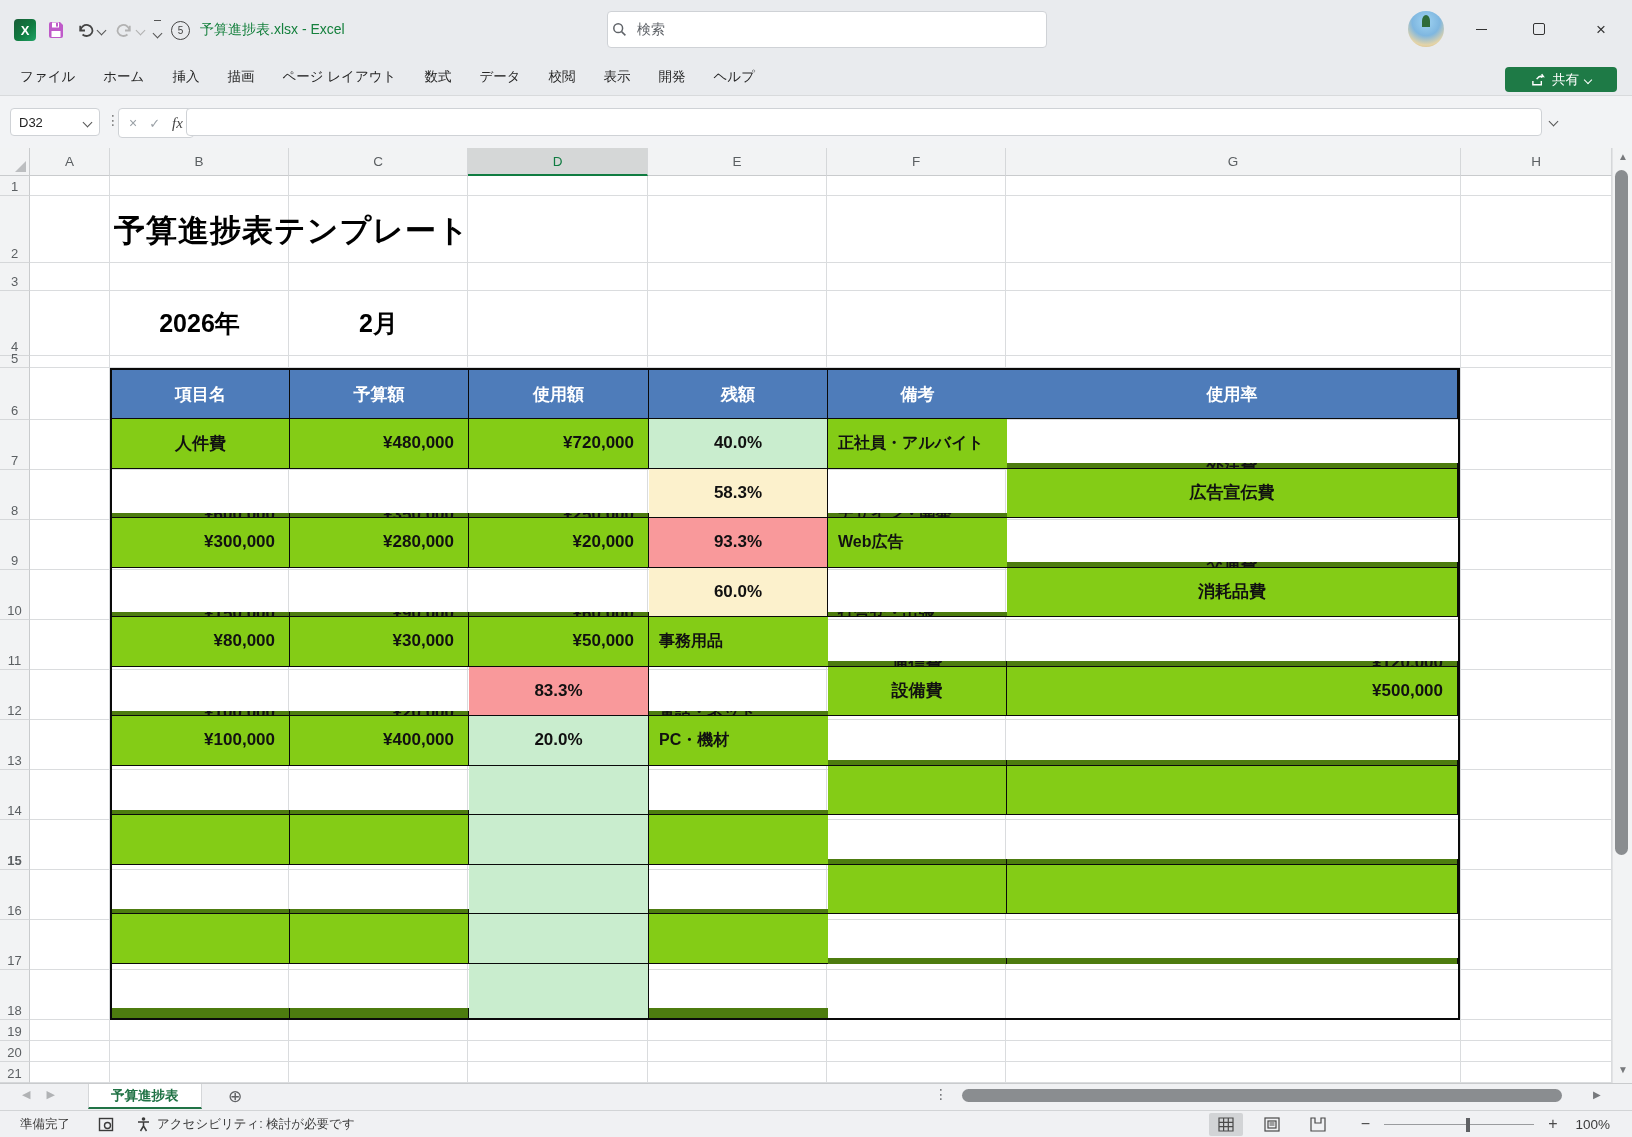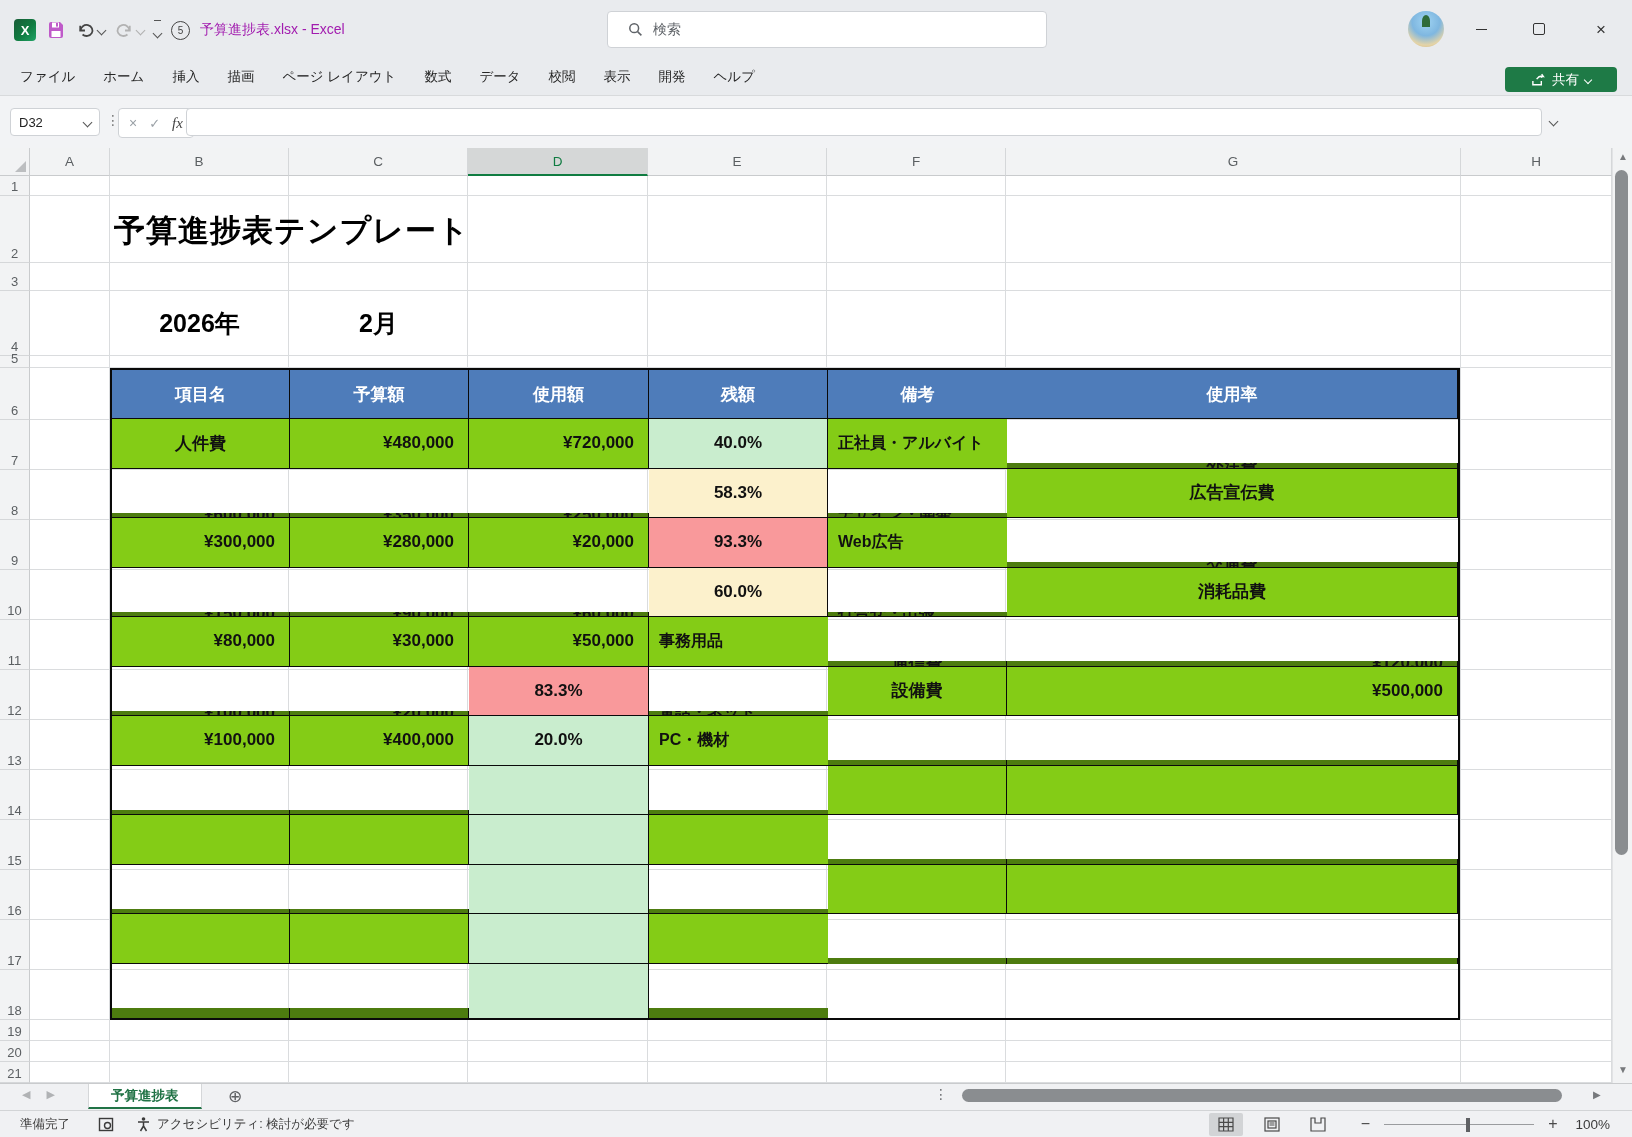--- a/index.html
+++ b/index.html
@@ -11,23 +11,23 @@
   #ribbonrow{left:0;top:60px;width:1632px;height:35px;background:#E9EBEE;border-bottom:1px solid #D8DADC;}
   #formularow{left:0;top:96px;width:1632px;height:52px;background:#F2F3F5;border-bottom:1px solid #D5D7D9;}
   .qat{display:flex;align-items:center;gap:10px;left:14px;top:14px;height:32px;}
   .excel-icon{width:22px;height:22px;border-radius:4px;background:linear-gradient(135deg,#185C37 0%,#107C41 55%,#21A366 100%);
       color:#fff;font-weight:bold;font-size:13px;display:flex;align-items:center;justify-content:center;}
   .chev{width:6px;height:6px;border-right:1.6px solid #555;border-bottom:1.6px solid #555;transform:rotate(45deg);display:inline-block;}
   .chev.dis{border-color:#b0b0b0;}
   .qat-overline{display:inline-block;border-top:1.6px solid #555;padding-top:2px;}
   .file-badge{width:17px;height:17px;border:1.4px solid #444;border-radius:50%;display:flex;align-items:center;justify-content:center;
       font-size:10px;color:#444;}
-  .file-title{font-size:14px;color:#a21caf;}
+  .file-title{font-size:14px;color:#15803d;}
   #searchbox{left:607px;top:11px;width:440px;height:37px;background:#fff;border:1px solid #CFD2D6;border-radius:4px;
-      display:flex;align-items:center;gap:10px;padding:0 20px;box-sizing:border-box;color:#5f6368;font-size:14px;}
+      display:flex;align-items:center;gap:10px;padding:0 4px;box-sizing:border-box;color:#5f6368;font-size:14px;}
   #avatar{left:1408px;top:11px;width:36px;height:36px;border-radius:50%;
       background:radial-gradient(circle at 50% 30%,#9fd3f2 0%,#7fb7e0 45%,#e4d4a8 75%,#caa96b 100%);overflow:hidden;}
   #avatar::after{content:"";position:absolute;left:14px;top:4px;width:8px;height:12px;background:#2f6b3a;border-radius:50% 50% 0 0;}
   .winbtn{width:30px;height:30px;display:flex;align-items:center;justify-content:center;color:#333;top:14px;}
   .win-min-bar{width:11px;border-top:1.4px solid #333;display:inline-block;}
   .win-max-box{width:10px;height:10px;border:1.4px solid #333;border-radius:2px;display:inline-block;}
   .win-close-x{font-size:17px;line-height:1;color:#333;}
   
   #tabs{left:6px;top:0;height:34px;display:flex;align-items:center;}
   .rtab{padding:0 14px;font-size:13.5px;color:#262626;height:34px;display:flex;align-items:center;}
@@ -204,21 +204,21 @@
       <div class="rowhead" style="top: 208px; height: 12px;">5</div>
       <div class="rowhead" style="top: 220px; height: 52px;">6</div>
       <div class="rowhead" style="top: 272px; height: 50px;">7</div>
       <div class="rowhead" style="top: 322px; height: 50px;">8</div>
       <div class="rowhead" style="top: 372px; height: 50px;">9</div>
       <div class="rowhead" style="top: 422px; height: 50px;">10</div>
       <div class="rowhead" style="top: 472px; height: 50px;">11</div>
       <div class="rowhead" style="top: 522px; height: 50px;">12</div>
       <div class="rowhead" style="top: 572px; height: 50px;">13</div>
       <div class="rowhead" style="top: 622px; height: 50px;">14</div>
-      <div class="rowhead" style="top: 672px; height: 50px;">15</div>
+      <div class="rowhead" style="top: 672px; height: 50px; font-weight: bold;">15</div>
       <div class="rowhead" style="top: 722px; height: 50px;">16</div>
       <div class="rowhead" style="top: 772px; height: 50px;">17</div>
       <div class="rowhead" style="top: 822px; height: 50px;">18</div>
       <div class="rowhead" style="top: 872px; height: 21px;">19</div>
       <div class="rowhead" style="top: 893px; height: 21px;">20</div>
       <div class="rowhead" style="top: 914px; height: 21px;">21</div>
     </div>
   <div id="gridlines">
       <div class="gl" style="left: 109px; top: 28px; width: 1px; height: 907px;"></div>
       <div class="gl" style="left: 288px; top: 28px; width: 1px; height: 907px;"></div>

